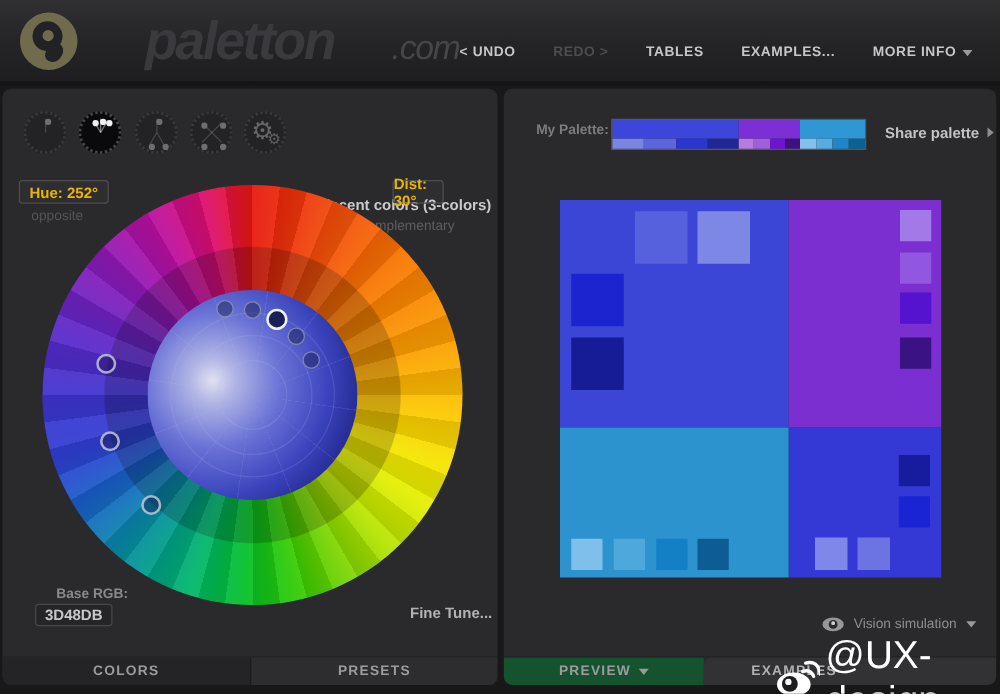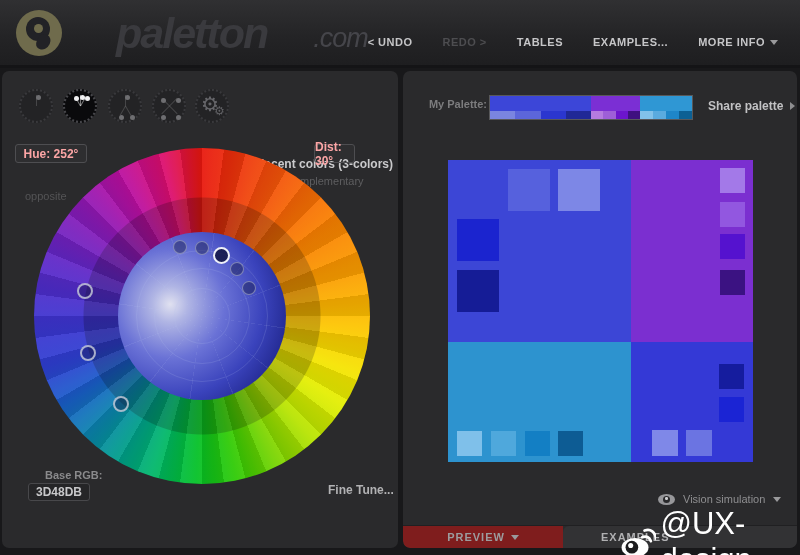--- a/index.html
+++ b/index.html
@@ -45,25 +45,25 @@
   .gear1 { position:absolute; left:4px; top:1px; font-size:20px; color:#66666a; font-style:normal; }
   .gear2 { position:absolute; left:17px; top:13px; font-size:12px; color:#606064; font-style:normal; }
 
   .scheme-title { position:absolute; left:243px; top:86px; font-size:12px; font-weight:bold; color:#cacacc; }
   .toggle-row { position:absolute; left:243px; top:103px; display:flex; align-items:center; gap:8px; cursor:pointer; }
   .toggle-icon { width:14px; height:14px; border-radius:50%; border:2px solid #525254; position:relative; }
   .toggle-icon:after { content:""; position:absolute; left:2px; top:2px; width:6px; height:6px; border-radius:50%; background:#525254; }
   .toggle-label { font-size:11px; color:#5e5e60; }
 
   .val-box { position:absolute; height:19px; border:1px solid #4e4e51; border-radius:3px;
-    background:rgba(255,255,255,.02); color:#fca5a5; font-size:12px; font-weight:bold;
+    background:rgba(255,255,255,.02); color:#eab308; font-size:12px; font-weight:bold;
     display:flex; align-items:center; justify-content:center; cursor:pointer; }
   .hue-box  { left:13px;  top:73px; width:72px; }
   .dist-box { left:312px; top:73px; width:41px; }
-  .opposite { position:absolute; left:23px; top:96px; font-size:11px; color:#545456;margin-top:23px; }
+  .opposite { position:absolute; left:23px; top:96px; font-size:11px; color:#545456; }
 
   
   .wheel { position:absolute; left:32px; top:77px; width:336px; height:336px; border-radius:50%;
     background:conic-gradient(from 0deg,
       #e8180d 0deg,#f34f0a 26deg,#f97b02 50deg,#fb9e00 74deg,#fdc500 94deg,
       #f6e400 110deg,#e4ee02 122deg,#b7e400 138deg,#7dd500 152deg,#2eca05 168deg,
       #04c127 182deg,#00b66c 198deg,#019b8e 212deg,#0b83ae 224deg,#1a5ec9 238deg,
       #2f3fd2 252deg,#4033d0 270deg,#5e28c8 290deg,#8c1ab7 312deg,#bb0fa0 330deg,
       #dc0e6d 346deg,#e8180d 360deg); }
   .wheel-tiles { position:absolute; inset:0; border-radius:50%;
@@ -92,21 +92,21 @@
     font-family:"Liberation Sans",sans-serif; font-size:12px; font-weight:bold; text-align:center; }
   .fine-tune { position:absolute; left:326px; top:412px; font-size:12px; font-weight:bold; color:#b2b2b4; cursor:pointer; }
 
   
   .tabbar { position:absolute; left:0; bottom:0; width:100%; height:23px; border-top:1px solid #202022;
     border-radius:0 0 7px 7px; overflow:hidden; font-size:11px; font-weight:bold; letter-spacing:1px; color:#9c9c9e; }
   .lt-colors  { position:absolute; left:0; top:0; width:198px; height:100%; background:#242426;
     display:flex; align-items:center; justify-content:center; cursor:pointer; }
   .lt-presets { position:absolute; left:198px; top:0; width:198px; height:100%; background:#2d2d2f;
     border-left:1px solid #1b1b1d; display:flex; align-items:center; justify-content:center; cursor:pointer; }
-  .rt-preview { position:absolute; left:0; top:0; width:160px; height:100%; background:#7f1d1d;
+  .rt-preview { position:absolute; left:0; top:0; width:160px; height:100%; background:#14532d;
     border-radius:0 0 0 7px; display:flex; align-items:center; justify-content:center; gap:6px; cursor:pointer; }
   .rt-light { position:absolute; left:160px; top:0; width:234px; height:100%; background:#323234;
     border-radius:6px 0 7px 0; display:flex; align-items:center; cursor:default; }
   .rt-examples { margin-left:38px; color:#b0b0b2; cursor:pointer; }
   .rt-tables   { margin-left:32px; color:#8e8e90; cursor:pointer; }
 
   
   .mp-label { position:absolute; left:14px; top:27px; width:70px; text-align:right;
     font-size:11px; font-weight:bold; color:#7c7c7e; }
   .palette-strip { position:absolute; left:87px; top:25px; width:202px; height:23px;
@@ -221,20 +221,24 @@
         <div class="sphere-marker sel" style="left: 178.5px; top: 98.5px;"></div>
         <div class="sphere-marker" style="left: 196px; top: 114px;"></div>
         <div class="sphere-marker" style="left: 208px; top: 133px;"></div>
       </div>
   </div>
 
   <div class="base-rgb-label">Base RGB:</div>
   <input class="base-rgb-input" value="3D48DB" style="">
   <div class="fine-tune">Fine Tune...</div>
 
+  <div class="tabbar">
+    <div class="lt-colors">COLORS</div>
+    <div class="lt-presets">PRESETS</div>
+  </div>
 </div>
 
 <div class="panel panel-right">
   <div class="mp-label">My Palette:</div>
   <div class="palette-strip" id="palette-strip">
       <div class="pg" style="width: 101px;">
         <div class="pg-main" style="background: rgb(60, 70, 216);"></div>
         <div class="pg-row">
           <div class="pg-shade" style="background: rgb(122, 133, 224);"></div>
           <div class="pg-shade" style="background: rgb(92, 102, 218);"></div>

